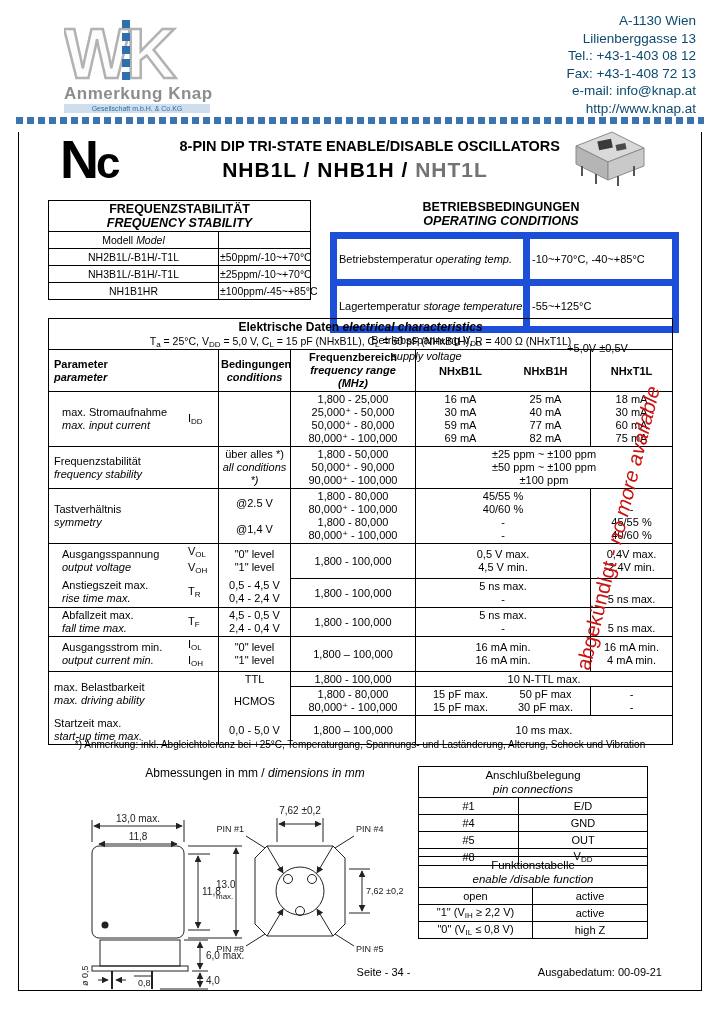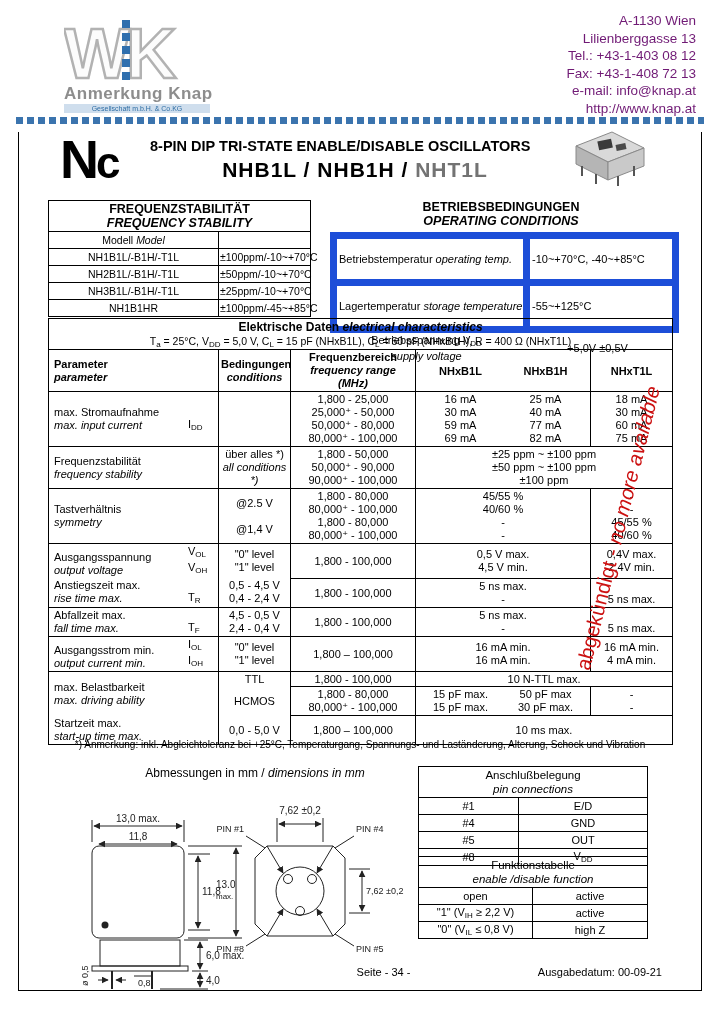--- a/index.html
+++ b/index.html
@@ -2,29 +2,29 @@
 <html><head>
 <meta charset="utf-8">
 <style>
   html,body{margin:0;padding:0;background:#ffffff;}
   body{font-family:"Liberation Sans","DejaVu Sans",sans-serif;color:#000;}
   .page{position:relative;width:720px;height:1012px;background:#fff;overflow:hidden;}
   .abs{position:absolute;}
   
   .company{position:absolute;left:64px;top:84px;font-size:17px;font-weight:600;color:#8d8d8d;letter-spacing:.5px;}
   .companySub{position:absolute;left:64px;top:104px;width:146px;background:#cfdeed;color:#2e6da4;font-size:7px;text-align:center;padding:1px 0;}
-  .addr{position:absolute;right:24px;top:12px;text-align:right;font-size:13.5px;color:#701a75;}
+  .addr{position:absolute;right:24px;top:12px;text-align:right;font-size:13.5px;color:#0c4a6e;}
   .addr .ln{line-height:17.5px;}
   .dashes{position:absolute;left:16px;top:117px;width:688px;height:7px;
     background:repeating-linear-gradient(90deg,#3b74ae 0 7px,transparent 7px 11px);}
   
   .ncLogo{position:absolute;left:60px;top:132px;color:#000;line-height:1;}
   .ncN{font-size:54px;font-weight:900;letter-spacing:-3px;}
   .ncC{font-size:44px;font-weight:900;}
-  .t1{position:absolute;left:150px;top:138px;width:410px;text-align:left;font-size:14.5px;font-weight:bold;}
+  .t1{position:absolute;left:150px;top:138px;width:410px;text-align:right;font-size:14.5px;font-weight:bold;}
   .t2{position:absolute;left:150px;top:158px;width:410px;text-align:center;font-size:21px;font-weight:bold;letter-spacing:1px;}
   .t2 .gray{color:#737373;}
   
   .frameL{position:absolute;left:18px;top:132px;width:1px;height:859px;background:#000;}
   .frameR{position:absolute;left:701px;top:132px;width:1px;height:859px;background:#000;}
   .frameB{position:absolute;left:18px;top:990px;width:684px;height:1px;background:#000;}
   
   .ln{line-height:13px;min-height:13px;}
   sub{font-size:8px;vertical-align:-2px;}
   
@@ -45,21 +45,21 @@
   .etab td{border-right:1px solid #000;border-bottom:1px solid #000;font-size:11px;text-align:center;vertical-align:middle;padding:1px 2px;}
   .etab td.nbb{border-bottom:none;}
   .etab td.etitle{border-bottom:none;font-size:12px;height:15px;padding:0;}
   .etab td.esub{font-size:10.5px;height:15px;padding:0;}
   .ehead td{font-weight:bold;}
   .half2{display:flex;}
   .half2>*{flex:1;text-align:center;}
   .duo{display:flex;}
   .duo>div{flex:1;}
   .param{text-align:left;}
-  .pwrap{display:flex;align-items:flex-end;}
+  .pwrap{display:flex;align-items:center;margin-left:8px;}
   .plines{flex:1;text-align:left;padding-left:3px;}
   .pad{padding-left:3px;text-align:left;}
   .psym{width:28px;text-align:left;}
   .vsplit{display:flex;flex-direction:column;height:52px;}
   .vsplit>div{flex:1;display:flex;align-items:center;justify-content:center;}
   .condsplit{display:flex;flex-direction:column;height:42px;}
   .condsplit .c1{height:14px;}
   .condsplit .c2{flex:1;display:flex;align-items:center;justify-content:center;}
   
   .fnotes{position:absolute;left:48px;top:738px;width:624px;text-align:center;font-size:10px;line-height:13px;}
@@ -137,24 +137,20 @@
     <tbody>
         <tr>
           <td colspan="2" class="ttitle">
       <div><b>FREQUENZSTABILITÄT</b></div>
       <div><b><i>FREQUENCY STABILITY</i></b></div>
     </td>
         </tr>
     <tr>
           <td><span>Modell</span> <i>Model</i></td>
           <td></td>
-        </tr>
-    <tr>
-          <td>NH1B1L/-B1H/-T1L</td>
-          <td>±100ppm/-10~+70°C</td>
         </tr>
     <tr>
           <td>NH2B1L/-B1H/-T1L</td>
           <td>±50ppm/-10~+70°C</td>
         </tr>
     <tr>
           <td>NH3B1L/-B1H/-T1L</td>
           <td>±25ppm/-10~+70°C</td>
         </tr>
     <tr>

